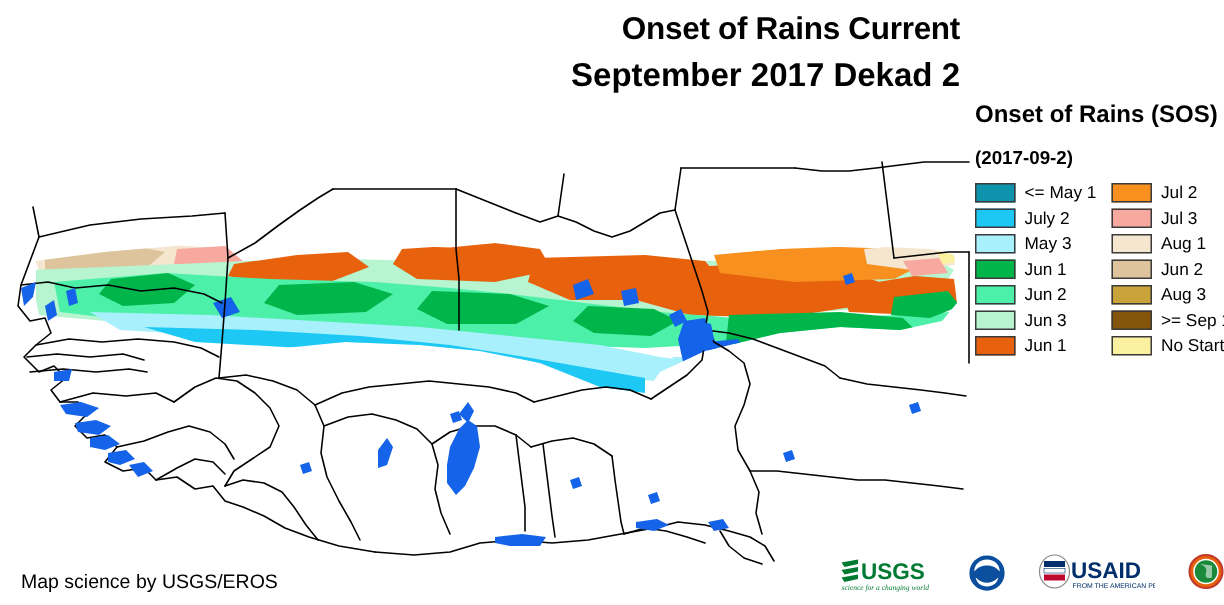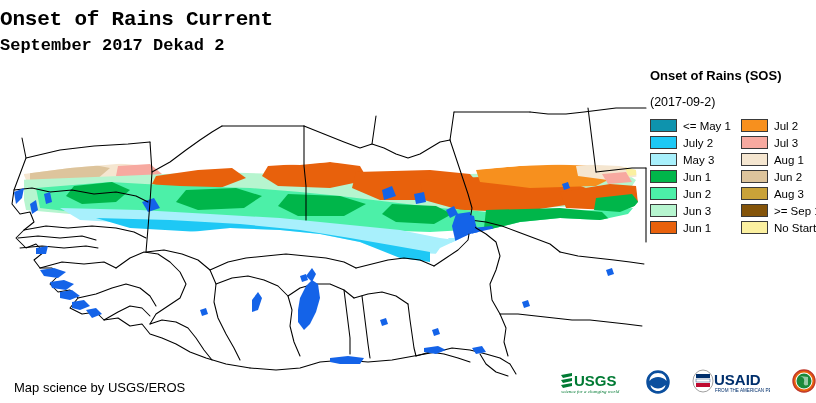--- a/index.html
+++ b/index.html
@@ -1,25 +1,25 @@
 <!DOCTYPE html>
 <html><head>
 <meta charset="utf-8">
 <style>
   html,body{margin:0;padding:0;background:#ffffff;}
   body{width:816px;height:403px;position:relative;overflow:hidden;
        font-family:"Liberation Sans","DejaVu Sans",sans-serif;color:#000;}
-  .titleblock{position:absolute;left:0;top:0;width:640px;text-align:left;font-family:Liberation Mono, monospace;}
+  .titleblock{position:absolute;left:0;top:0;width:640px;text-align:right;}
   .title1{font-size:21px;font-weight:bold;letter-spacing:-0.2px;margin-top:8px;}
-  .title2{font-size:17px;font-weight:bold;margin-top:5px;}
+  .title2{font-size:22px;font-weight:bold;margin-top:5px;}
   #map-area{position:absolute;left:0;top:62px;width:648px;height:315px;}
   #map-svg{display:block;width:648px;height:315px;}
   .legend{position:absolute;left:650px;top:68px;width:166px;}
-  .legend-title{font-size:13px;font-weight:bold;white-space:nowrap;}
-  .legend-date{font-size:12.5px;font-weight:normal;margin-top:12px;}
+  .legend-title{font-size:16px;font-weight:bold;white-space:nowrap;}
+  .legend-date{font-size:12.5px;font-weight:bold;margin-top:12px;}
   .legend-cols{display:flex;margin-top:9px;gap:10px;}
   .legend-col{display:flex;flex-direction:column;gap:2px;}
   .legend-row{display:flex;align-items:center;height:15px;}
   .swatch{width:27px;height:13px;border:1px solid #3a3a3a;box-sizing:border-box;flex:none;}
   .legend-label{font-size:11.5px;margin-left:6px;white-space:nowrap;}
   .credit{position:absolute;left:14px;top:380px;font-size:13px;}
   .logos{position:absolute;left:560px;top:366px;width:250px;height:32px;
          display:flex;align-items:center;gap:22px;}
   .logo{height:28px;display:flex;align-items:center;}
 </style>

